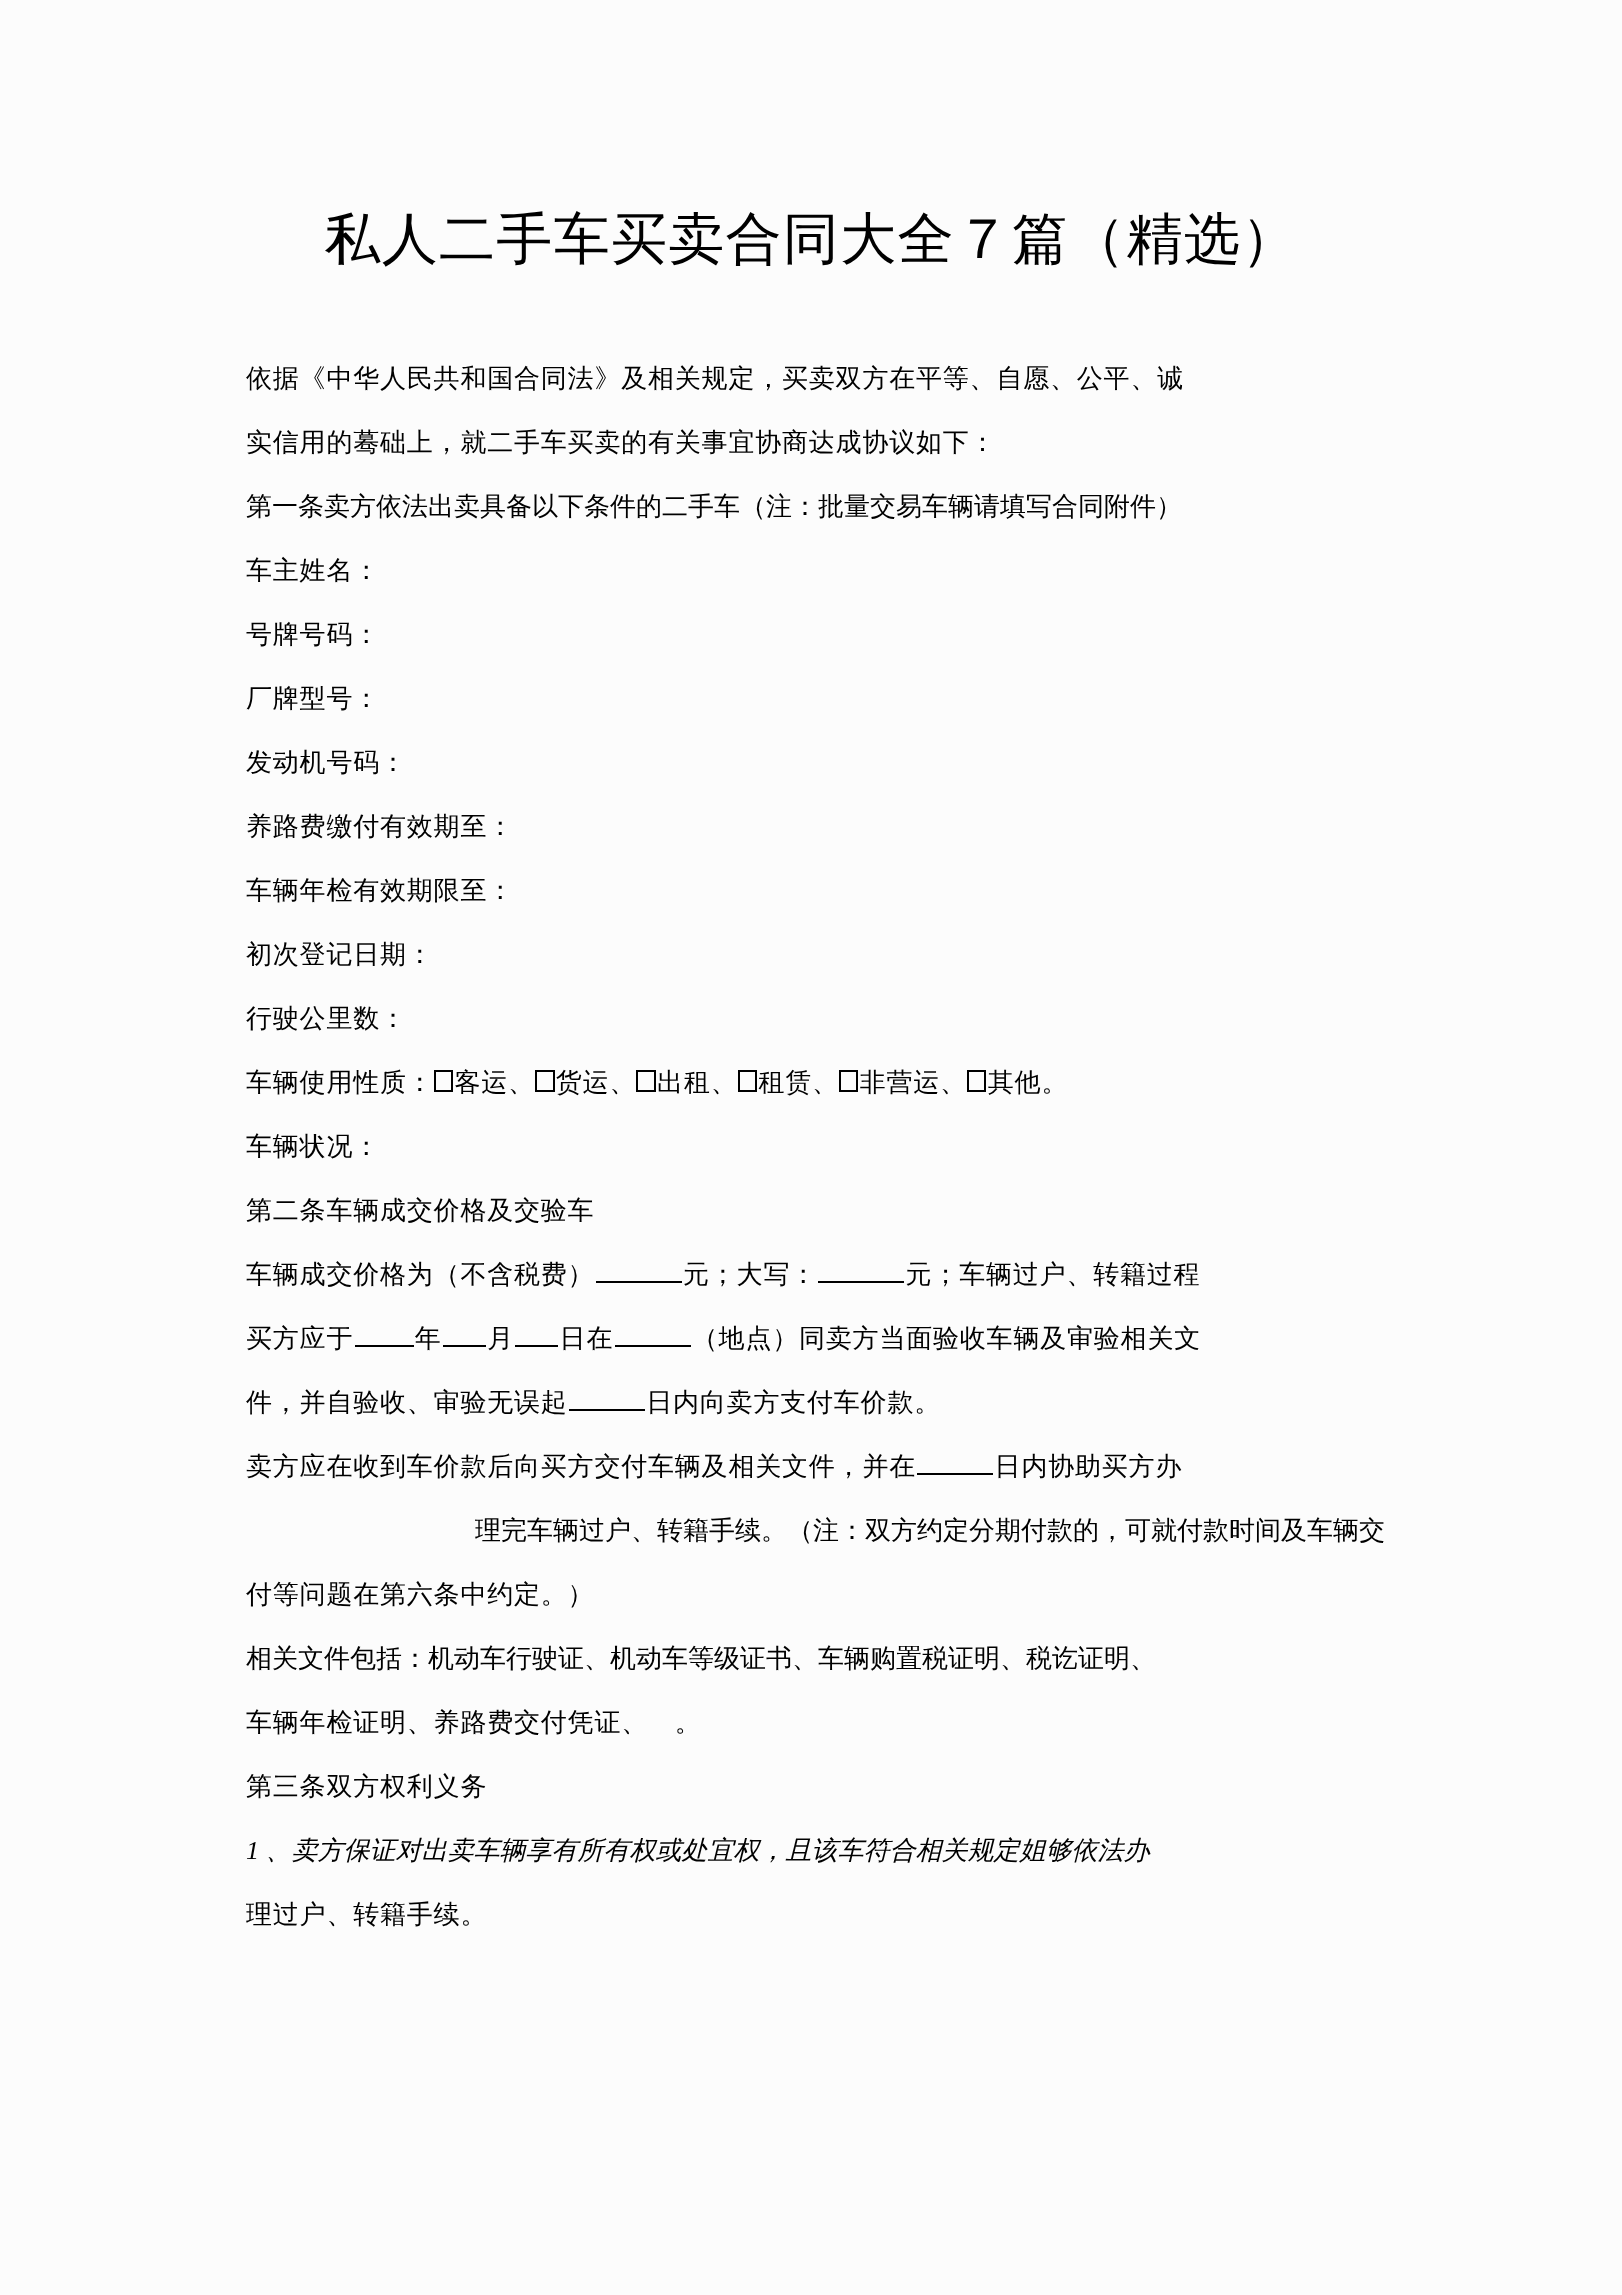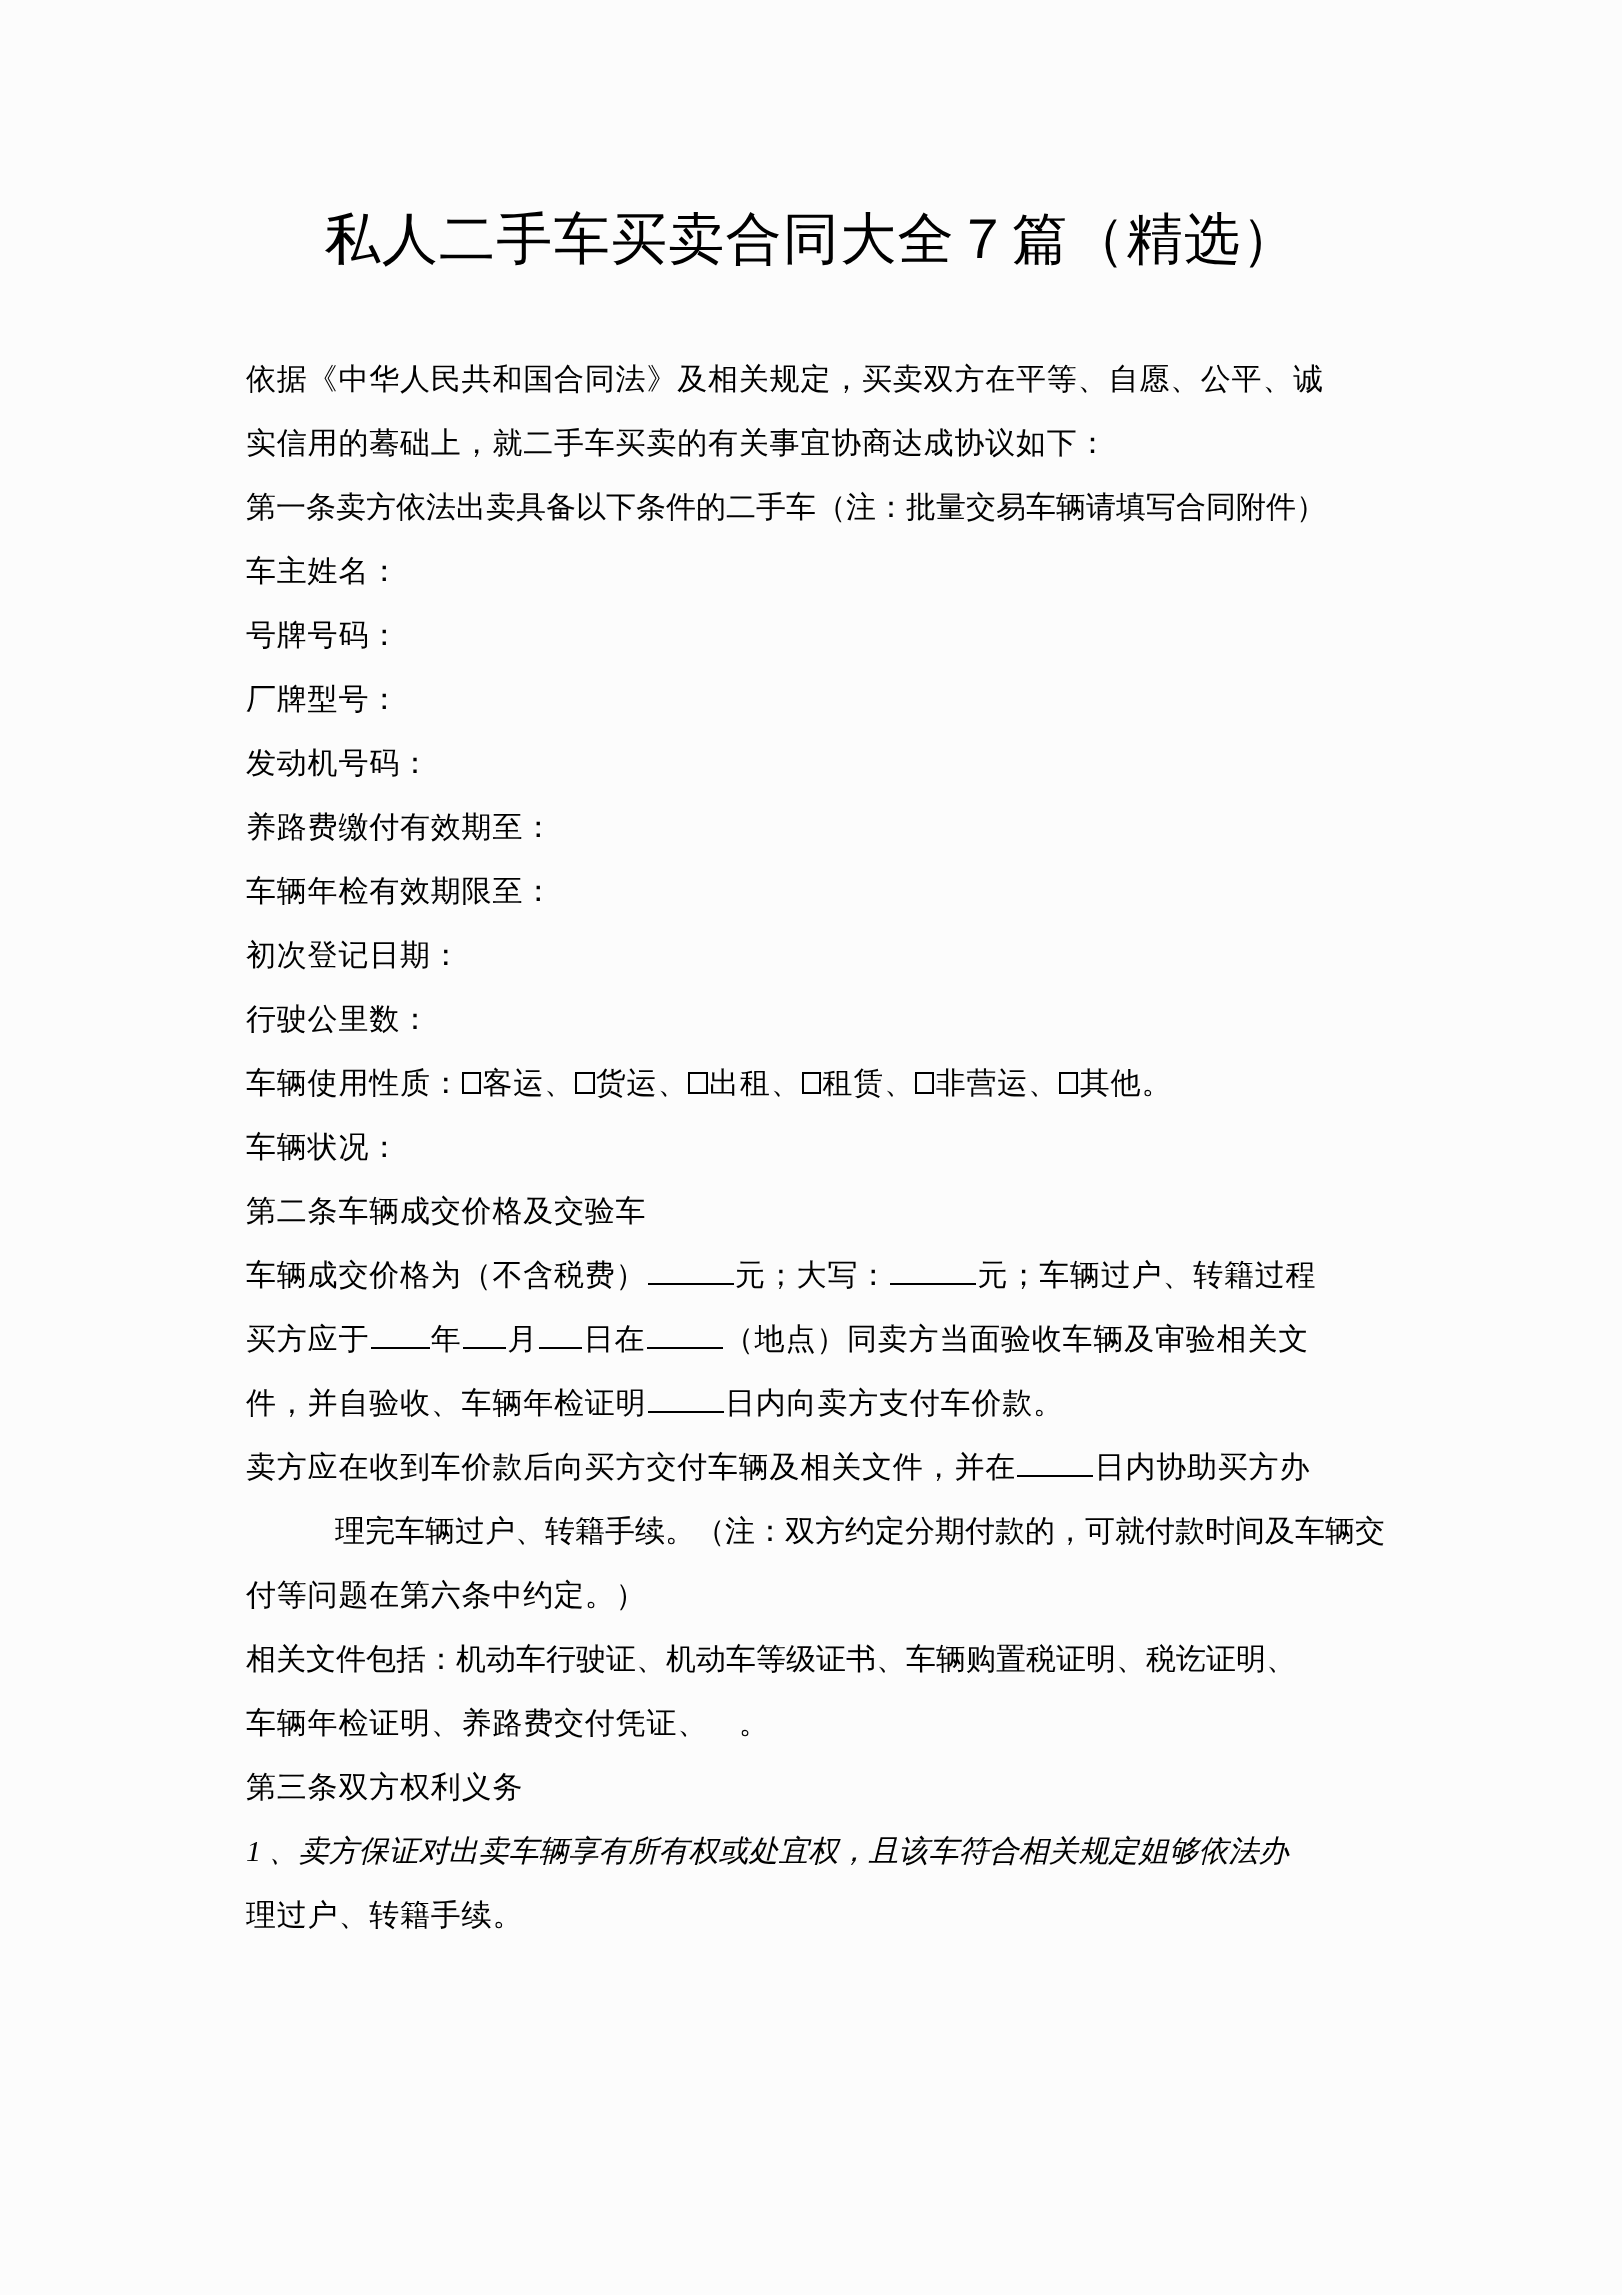--- a/index.html
+++ b/index.html
@@ -34,21 +34,21 @@
       font-weight: normal;
       margin: 0;
     }
     .body {
       position: absolute;
       left: 246px;
       top: 347px;
       width: 1139px;
     }
     .line {
-      font-size: 30px;
+      font-size: 26px;
       line-height: 64px;
       height: 64px;
       white-space: nowrap;
       letter-spacing: 0.8px;
     }
     .blank {
       display: inline-block;
       border-bottom: 2px solid #000;
       height: 26px;
       vertical-align: baseline;
@@ -102,21 +102,21 @@
     <div class="line">
       <span>车辆成交价格为（不含税费）</span><span class="blank w6"></span><span>元；大写：</span><span class="blank w6"></span><span>元；车辆过户、转籍过程</span>
     </div>
 
 
     <div class="line">
       <span>买方应于</span><span class="blank w4"></span><span>年</span><span class="blank w3"></span><span>月</span><span class="blank w3"></span><span>日在</span><span class="blank w5"></span><span>（地点）同卖方当面验收车辆及审验相关文</span>
     </div>
 
     <div class="line">
-      <span>件，并自验收、车辆年检证明</span><span class="blank w5"></span><span>日内向卖方支付车价款。</span>
+      <span>件，并自验收、审验无误起</span><span class="blank w5"></span><span>日内向卖方支付车价款。</span>
     </div>
 
     <div class="line">
       <span>卖方应在收到车价款后向买方交付车辆及相关文件，并在</span><span class="blank w5"></span><span>日内协助买方办</span>
     </div>
     <div class="line" style="letter-spacing:0px;text-align:right;">理完车辆过户、转籍手续。（注：双方约定分期付款的，可就付款时间及车辆交</div>
     <div class="line">付等问题在第六条中约定。）</div>
 
     <div class="line" style="letter-spacing:0px;">相关文件包括：机动车行驶证、机动车等级证书、车辆购置税证明、税讫证明、</div>
     <div class="line">车辆年检证明、养路费交付凭证、　。</div>

